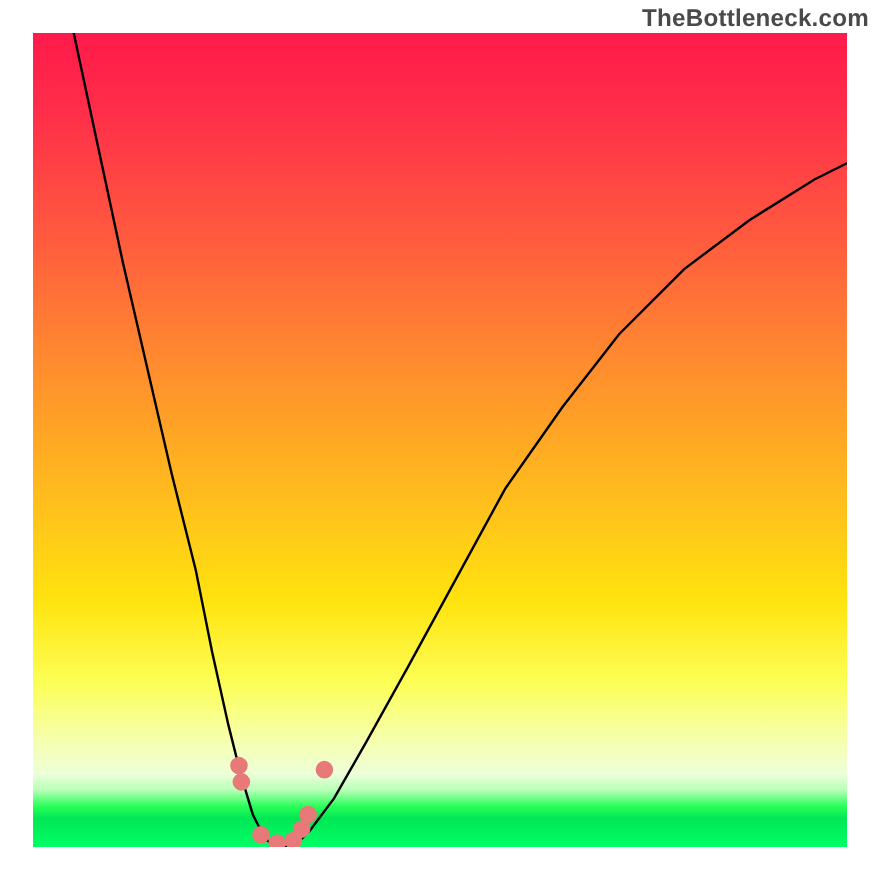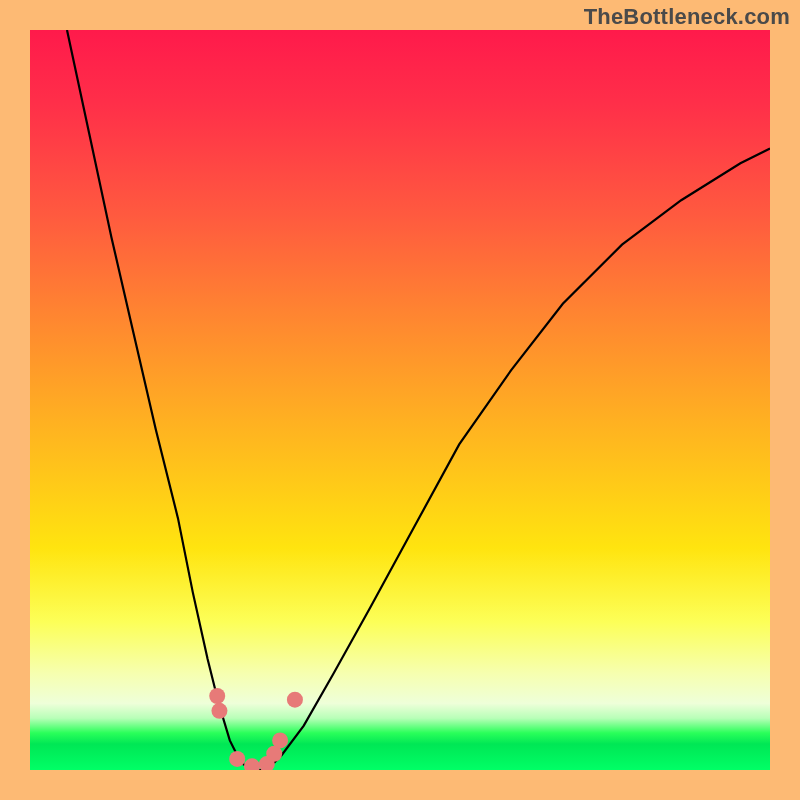--- a/index.html
+++ b/index.html
@@ -8,21 +8,21 @@
     width: 800px;
     height: 800px;
     background: #000;
     overflow: hidden;
     font-family: Arial, Helvetica, sans-serif;
   }
   .frame {
     position: relative;
     width: 800px;
     height: 800px;
-    background: #fdba74;
+    background: #ffffff;
   }
   .watermark {
     position: absolute;
     top: 4px;
     right: 10px;
     color: #4a4a4a;
     font-size: 22px;
     font-weight: 600;
     letter-spacing: 0.2px;
     z-index: 20;

